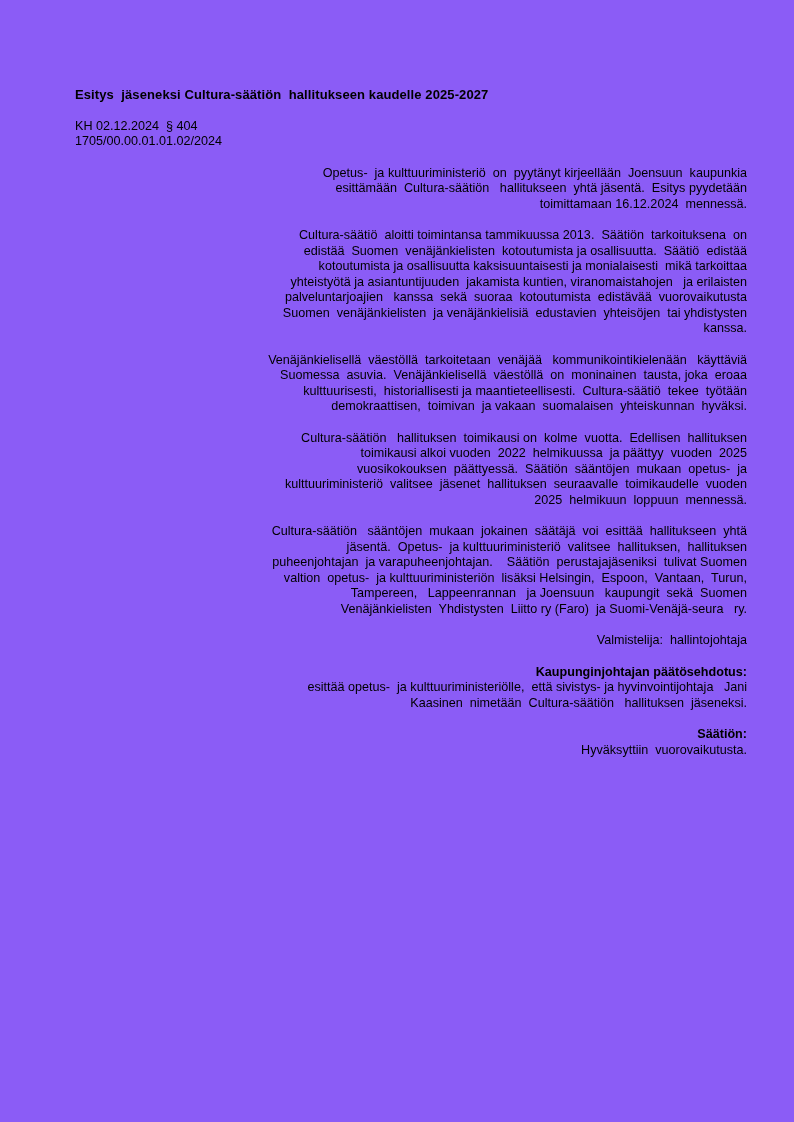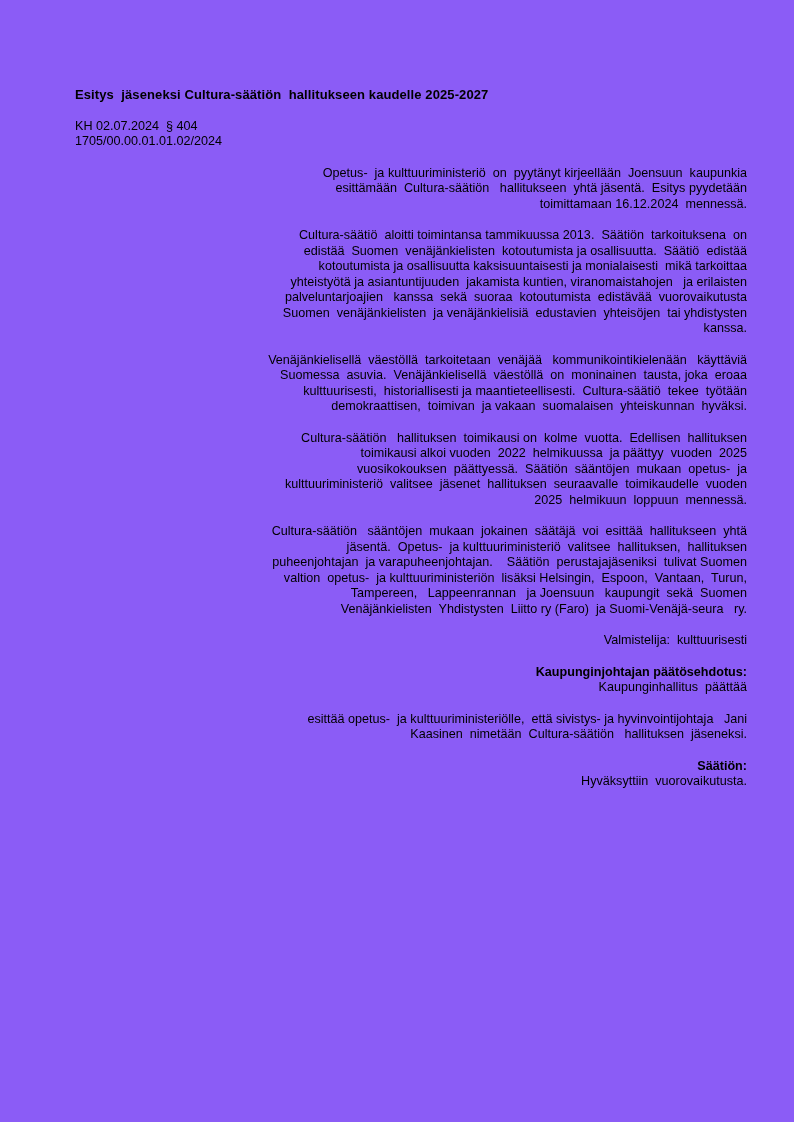--- a/index.html
+++ b/index.html
@@ -53,21 +53,21 @@
   }
 </style>
 </head>
 <body>
 
 <div class="page">
 
   <div class="doc-header">
     <h1 class="doc-title">Esitys  jäseneksi Cultura-säätiön  hallitukseen kaudelle 2025-2027</h1>
     <div class="ref-block">
-      <div>KH 02.07.2024  § 404</div>
+      <div>KH 02.12.2024  § 404</div>
       <div>1705/00.00.01.01.02/2024</div>
     </div>
   </div>
 
   <div class="doc-body">
     <p class="para">Opetus-  ja kulttuuriministeriö  on  pyytänyt kirjeellään  Joensuun  kaupunkia
 esittämään  Cultura-säätiön   hallitukseen  yhtä jäsentä.  Esitys pyydetään
 toimittamaan 16.12.2024  mennessä.</p>
     <p class="para">Cultura-säätiö  aloitti toimintansa tammikuussa 2013.  Säätiön  tarkoituksena  on
 edistää  Suomen  venäjänkielisten  kotoutumista ja osallisuutta.  Säätiö  edistää
@@ -85,24 +85,23 @@
 vuosikokouksen  päättyessä.  Säätiön  sääntöjen  mukaan  opetus-  ja
 kulttuuriministeriö  valitsee  jäsenet  hallituksen  seuraavalle  toimikaudelle  vuoden
 2025  helmikuun  loppuun  mennessä.</p>
     <p class="para">Cultura-säätiön   sääntöjen  mukaan  jokainen  säätäjä  voi  esittää  hallitukseen  yhtä
 jäsentä.  Opetus-  ja kulttuuriministeriö  valitsee  hallituksen,  hallituksen
 puheenjohtajan  ja varapuheenjohtajan.    Säätiön  perustajajäseniksi  tulivat Suomen
 valtion  opetus-  ja kulttuuriministeriön  lisäksi Helsingin,  Espoon,  Vantaan,  Turun,
 Tampereen,   Lappeenrannan   ja Joensuun   kaupungit  sekä  Suomen
 Venäjänkielisten  Yhdistysten  Liitto ry (Faro)  ja Suomi-Venäjä-seura   ry.</p>
 
-    <p class="para">Valmistelija:  kulttuurisesti</p>
+    <p class="para">Valmistelija:  hallintojohtaja</p>
 
     <p class="para bold">Kaupunginjohtajan päätösehdotus:</p>
-    <p class="para">Kaupunginhallitus  päättää</p>
     <p class="para">esittää opetus-  ja kulttuuriministeriölle,  että sivistys- ja hyvinvointijohtaja   Jani
 Kaasinen  nimetään  Cultura-säätiön   hallituksen  jäseneksi.</p>
 
     <p class="para bold">Säätiön:</p>
     <p class="para">Hyväksyttiin  vuorovaikutusta.</p>
   </div>
 
 </div>
 
 </body></html>

